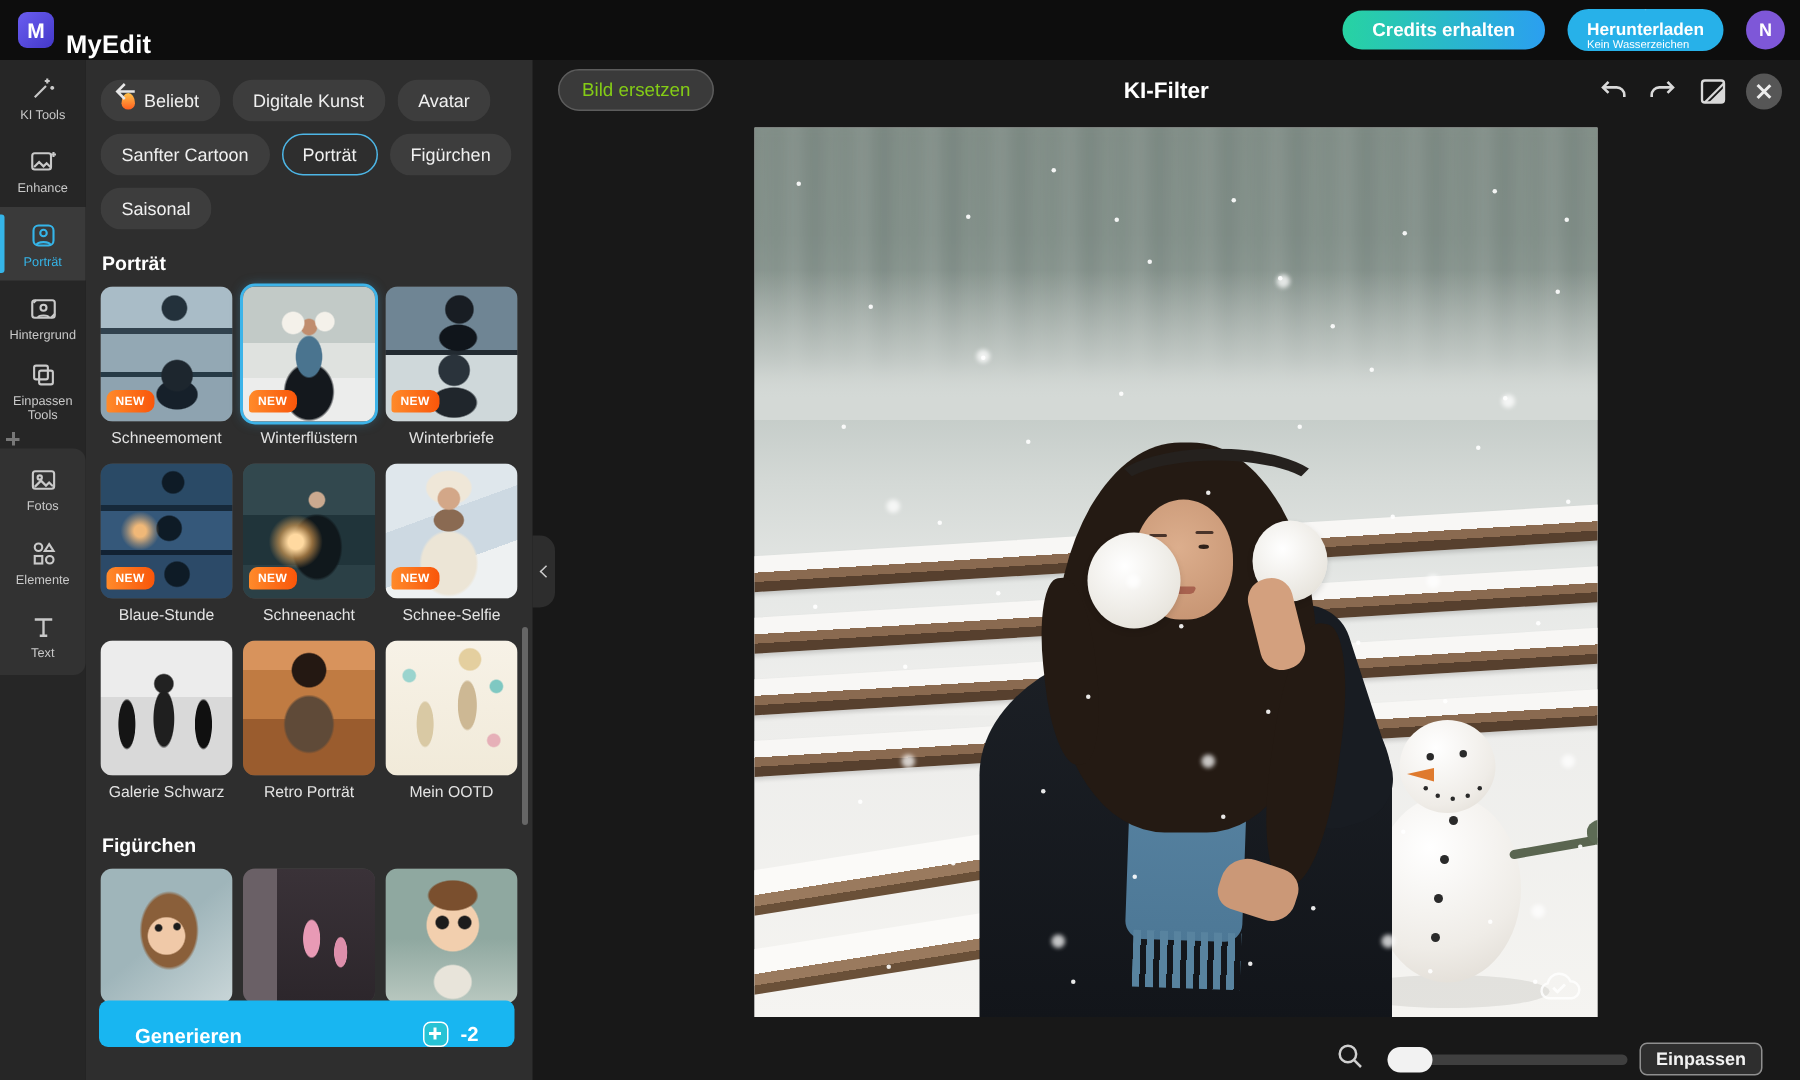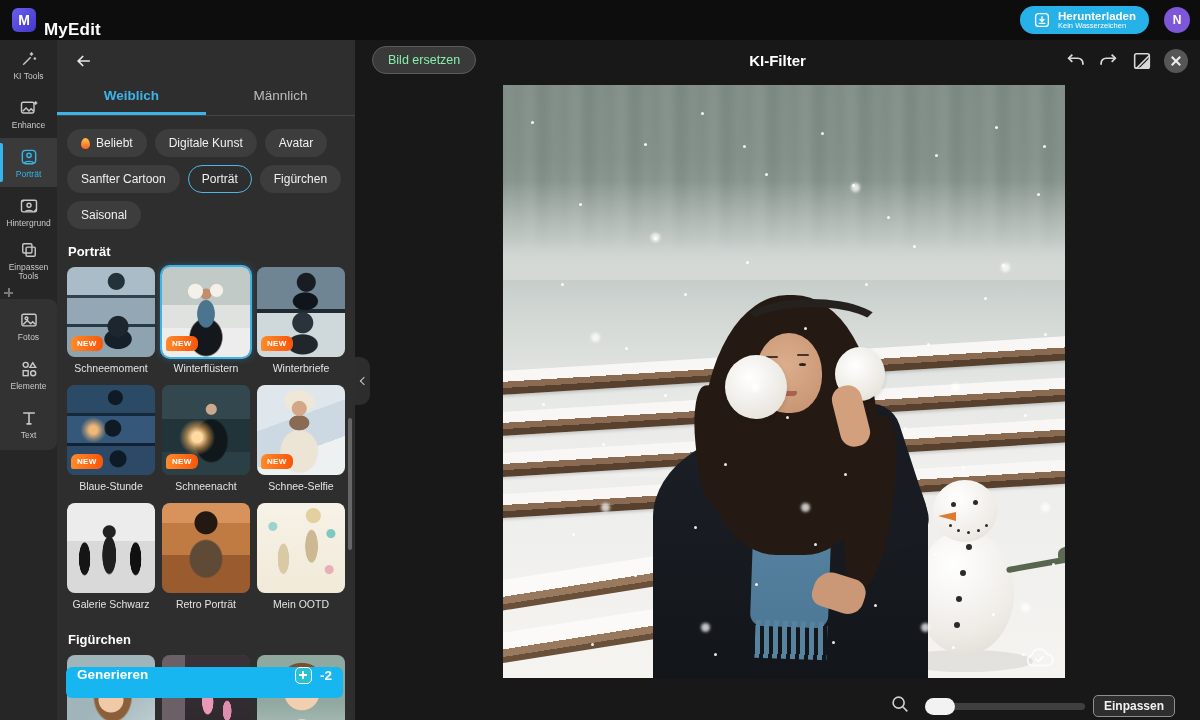--- a/index.html
+++ b/index.html
@@ -10,21 +10,21 @@
   .navbar{position:absolute;top:0;left:0;right:0;height:40px;background:#0d0d0d;display:flex;align-items:center;z-index:30;}
   .logo-wrap{display:flex;align-items:center;gap:8px;margin-left:12px;}
   .logo-mark{width:24px;height:24px;border-radius:6px;background:linear-gradient(135deg,#6a5df0,#4338c9);display:flex;align-items:center;justify-content:center;font-weight:700;font-size:14px;}
   .logo-text{font-size:17px;font-weight:700;letter-spacing:.2px;margin-top:20px;}
   .nav-menus{display:flex;gap:40px;margin-left:88px;}
   .nav-item{display:flex;align-items:center;gap:7px;font-size:13px;font-weight:700;color:#e6e6e6;cursor:pointer;}
   .nav-item.active{color:#3db4e9;}
   .chev{width:6px;height:6px;border-right:1.6px solid currentColor;border-bottom:1.6px solid currentColor;transform:rotate(45deg);margin-top:-3px;}
   .nav-right{margin-left:auto;display:flex;align-items:center;gap:15px;padding-right:10px;}
   .btn-credits{height:26px;border-radius:14px;border:none;background:linear-gradient(90deg,#27d3a2,#2b9ff0);color:#fff;font-size:12.5px;font-weight:700;padding:0 20px;cursor:pointer;font-family:inherit;}
-  .btn-download{height:28px;border-radius:15px;border:none;background:#27b1e9;color:#fff;display:flex;align-items:center;gap:7px;padding:0 13px;cursor:pointer;font-family:inherit;}
+  .btn-download{height:28px;border-radius:15px;border:none;background:#27b1e9;color:#fff;display:flex;align-items:center;gap:7px;padding:0 13px;cursor:pointer;font-family:inherit;flex-direction:column;}
   .dl-txt{text-align:left;line-height:1.05;}
   .dl-title{font-size:11.5px;font-weight:700;display:block;}
   .dl-sub{font-size:7.5px;display:block;}
   .avatar{width:26px;height:26px;border-radius:50%;background:#7e57d8;display:flex;align-items:center;justify-content:center;font-size:12px;font-weight:700;cursor:pointer;}
 
   
   .sidebar{position:absolute;left:0;top:40px;width:57px;bottom:0;background:#262626;z-index:20;}
   .side-item{height:49px;display:flex;flex-direction:column;align-items:center;justify-content:center;gap:3px;color:#c9c9c9;position:relative;cursor:pointer;}
   .side-item svg{display:block;}
   .side-item .lbl{font-size:8.5px;line-height:1.05;text-align:center;max-width:54px;}
@@ -48,21 +48,21 @@
   .chip.selected{background:transparent;border-color:#4db6e6;}
   .flame{width:9px;height:11px;background:linear-gradient(180deg,#ffc24a,#ff5f1f);border-radius:50% 50% 50% 50% / 62% 62% 38% 38%;}
   .section-title{font-size:13px;font-weight:700;padding:15px 11px 8px;}
   .grid{display:grid;grid-template-columns:repeat(3,88px);gap:4px 7px;padding:0 10px;}
   .cell{cursor:pointer;}
   .thumb{width:88px;height:90px;border-radius:8px;position:relative;overflow:hidden;background:#484848;}
   .thumb.selected{box-shadow:0 0 0 2px #3db4e9, 0 0 8px rgba(61,180,233,.5);}
   .art{position:absolute;inset:0;}
   .badge-new{position:absolute;left:4px;bottom:6px;background:linear-gradient(90deg,#ff8a2a,#f9560a);color:#fff;font-size:8px;font-weight:700;padding:3px 6px;border-radius:6px 6px 6px 2px;letter-spacing:.3px;}
   .cell-label{font-size:10.5px;color:#e3e3e3;text-align:center;margin:5px 0 7px;white-space:nowrap;overflow:hidden;}
-  .generate{position:absolute;left:9px;right:12px;bottom:22px;height:31px;background:#18b6f1;border:none;border-radius:6px;display:flex;align-items:flex-start;padding:0 11px;cursor:pointer;z-index:6;font-family:inherit;color:#fff;}
+  .generate{position:absolute;left:9px;right:12px;bottom:22px;height:31px;background:#18b6f1;border:none;border-radius:6px;display:flex;align-items:flex-end;padding:0 24px;cursor:pointer;z-index:6;font-family:inherit;color:#fff;}
   .gen-label{font-size:13.5px;font-weight:700;}
   .gen-right{margin-left:auto;display:flex;align-items:center;gap:8px;}
   .credit-icon{width:17px;height:17px;border:1.6px solid #fff;border-radius:5px;background:rgba(58,210,180,.45);position:relative;}
   .credit-icon::before,.credit-icon::after{content:"";position:absolute;background:#fff;}
   .credit-icon::before{left:6.5px;top:3px;width:1.8px;height:8px;}
   .credit-icon::after{left:3px;top:6.1px;width:8px;height:1.8px;}
   .gen-cost{font-size:13.5px;font-weight:700;}
   .panel-scrollbar{position:absolute;right:3px;top:378px;width:4px;height:132px;background:#666;border-radius:2px;cursor:pointer;}
   .collapse-handle{position:absolute;left:355px;top:357px;width:15px;height:48px;background:#2d2d2d;border-radius:0 10px 10px 0;display:flex;align-items:center;justify-content:center;z-index:14;cursor:pointer;}
   .chev-left{width:6px;height:6px;border-left:1.7px solid #cfcfcf;border-bottom:1.7px solid #cfcfcf;transform:rotate(45deg);margin-left:2px;}
@@ -76,21 +76,21 @@
   .t-schnee-selfie{background:radial-gradient(circle at 48% 26%,#d3a788 0 7px,transparent 8px),radial-gradient(ellipse 24px 18px at 48% 18%,#efe7d8 0 60%,transparent 66%),radial-gradient(ellipse 16px 12px at 48% 42%,#8a6a52 0 60%,transparent 66%),radial-gradient(ellipse 30px 34px at 48% 74%,#ece5d6 0 60%,transparent 66%),linear-gradient(160deg,#dfe7ec 0 38%,#cdd9e2 38% 68%,#eef1f2 68% 100%);}
   .t-retro{background:radial-gradient(circle at 50% 22%,#241812 0 11px,transparent 12px),radial-gradient(ellipse 26px 30px at 50% 62%,#5f4a38 0 60%,transparent 66%),linear-gradient(180deg,#d8935c 0 22%,#c07b42 22% 58%,#9a5c2e 58% 100%);}
   .t-galerie{background:radial-gradient(ellipse 9px 26px at 20% 62%,#151515 0 60%,transparent 66%),radial-gradient(ellipse 11px 30px at 48% 58%,#1f1f1f 0 60%,transparent 66%),radial-gradient(ellipse 9px 26px at 78% 62%,#101010 0 60%,transparent 66%),radial-gradient(circle at 48% 32%,#222 0 6px,transparent 7px),linear-gradient(180deg,#ececec 0 42%,#d9d9d9 42% 100%);}
   .t-ootd{background:radial-gradient(circle at 64% 14%,#e4cf9f 0 7px,transparent 8px),radial-gradient(ellipse 9px 24px at 30% 62%,#d9c9a4 0 60%,transparent 66%),radial-gradient(ellipse 10px 26px at 62% 48%,#cdb894 0 60%,transparent 66%),radial-gradient(circle at 84% 34%,#7fc8c2 0 4px,transparent 5px),radial-gradient(circle at 18% 26%,#9ad4ce 0 4px,transparent 5px),radial-gradient(circle at 82% 74%,#e6b0b8 0 4px,transparent 5px),linear-gradient(180deg,#f7f2e7,#f1ead9);}
   .f-3d-girl{background:radial-gradient(circle at 44% 44%,#1c1c1c 0 2px,transparent 3px),radial-gradient(circle at 58% 43%,#1c1c1c 0 2px,transparent 3px),radial-gradient(circle at 50% 50%,#f0c9a8 0 12px,transparent 13px),radial-gradient(ellipse 30px 40px at 52% 46%,#8a5f3a 0 60%,transparent 66%),linear-gradient(140deg,#9fb5ba 0 48%,#c9d6d8 100%);}
   .f-pink-dolls{background:radial-gradient(ellipse 9px 20px at 52% 52%,#e89ab5 0 60%,transparent 66%),radial-gradient(ellipse 7px 16px at 74% 62%,#dd8fab 0 60%,transparent 66%),linear-gradient(90deg,#6a6066 0 26%,rgba(106,96,102,0) 26%),linear-gradient(180deg,#3a3238,#2c262b);}
   .f-funko{background:radial-gradient(circle at 43% 40%,#1c1c1c 0 4px,transparent 5px),radial-gradient(circle at 60% 40%,#1c1c1c 0 4px,transparent 5px),radial-gradient(ellipse 26px 16px at 51% 20%,#7a4f2e 0 60%,transparent 66%),radial-gradient(circle at 51% 42%,#f2cfae 0 17px,transparent 18px),radial-gradient(ellipse 20px 18px at 51% 84%,#e8e4da 0 60%,transparent 66%),linear-gradient(180deg,#8fa8a0 0 52%,#b9c8c0 100%);}
 
   
   .canvas{position:absolute;left:355px;top:40px;right:0;bottom:0;background:#181818;z-index:5;}
-  .btn-replace{position:absolute;left:17px;top:6px;height:28px;border-radius:15px;background:#3a3a3a;border:1px solid #5c5c5c;color:#86efac;font-size:12.5px;padding:0 15px;cursor:pointer;font-family:inherit;}
+  .btn-replace{position:absolute;left:17px;top:6px;height:28px;border-radius:15px;background:#3a3a3a;border:1px solid #5c5c5c;color:#84cc16;font-size:12.5px;padding:0 15px;cursor:pointer;font-family:inherit;}
   .canvas-title{position:absolute;top:12px;left:0;width:100%;text-align:center;font-size:15px;font-weight:700;}
   .hdr-icon{position:absolute;top:9px;width:24px;height:24px;display:flex;align-items:center;justify-content:center;cursor:pointer;color:#d9d9d9;}
   .ic-undo{right:112px;} .ic-redo{right:80px;} .ic-compare{right:46px;}
   .ic-close{right:12px;width:24px;height:24px;border-radius:50%;background:#565656;position:absolute;top:9px;cursor:pointer;}
   .ic-close::before,.ic-close::after{content:"";position:absolute;left:11px;top:6px;width:1.8px;height:12px;background:#eee;}
   .ic-close::before{transform:rotate(45deg);} .ic-close::after{transform:rotate(-45deg);}
 
   
   .magnifier{position:absolute;left:534px;bottom:5px;width:22px;height:22px;color:#cfcfcf;cursor:pointer;}
   .slider{position:absolute;left:570px;bottom:10px;width:160px;height:7px;background:#3f3f3f;border-radius:4px;cursor:pointer;}
@@ -144,20 +144,21 @@
 </style>
 </head>
 <body>
 
 <header class="navbar">
   <div class="logo-wrap">
     <div class="logo-mark">M</div>
     <div class="logo-text">MyEdit</div>
   </div>
   <div class="nav-right">
+    <button class="btn-credits">Credits erhalten</button>
     <button class="btn-download">
       <svg width="18" height="18" viewBox="0 0 24 24" fill="none" stroke="#fff" stroke-width="1.8">
           <rect x="3.5" y="3.5" width="17" height="17" rx="4"></rect>
           <path d="M12 7v6M8.8 10.8 12 14l3.2-3.2M7.5 16.5h9"></path>
         </svg>
       <span class="dl-txt">
         <span class="dl-title">Herunterladen</span>
         <span class="dl-sub">Kein Wasserzeichen</span>
       </span>
     </button>
@@ -232,24 +233,20 @@
       <span class="lbl">Text</span>
     </div>
   </div>
 </aside>
 
 <section class="panel">
   <div class="back-btn">
     <svg width="20" height="20" viewBox="0 0 24 24" fill="none" stroke="#e8e8e8" stroke-width="2">
         <path d="M19 12H5M11 18l-6-6 6-6"></path>
       </svg>
-  </div>
-  <div class="tabs">
-    <div class="tab active">Weiblich</div>
-    <div class="tab">Männlich</div>
   </div>
   <div class="chips">
     <div class="chip">
         <span class="flame"></span>
         <span>Beliebt</span>
       </div>
     <div class="chip">
         <span>Digitale Kunst</span>
       </div>
     <div class="chip">

